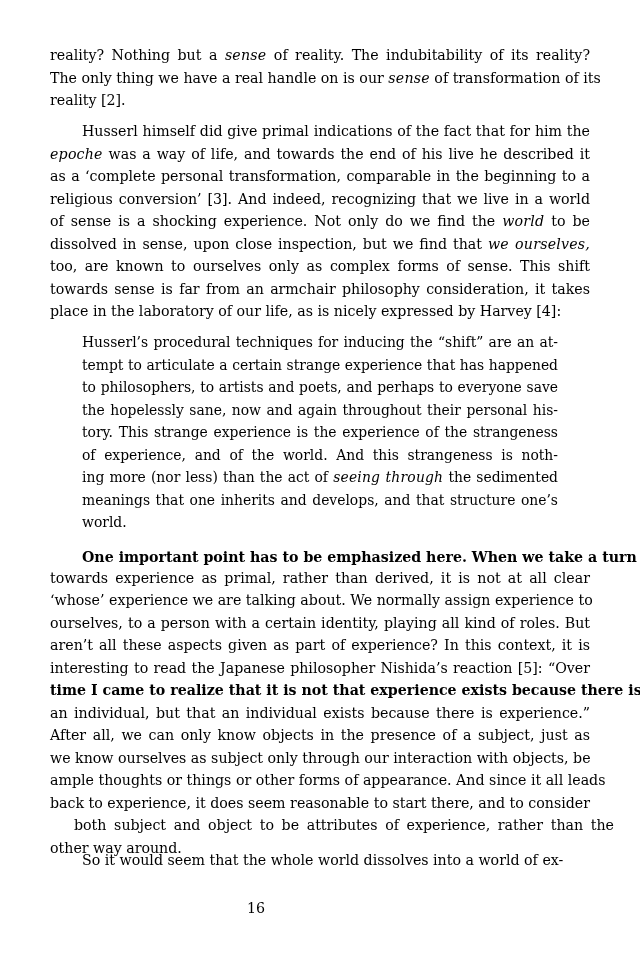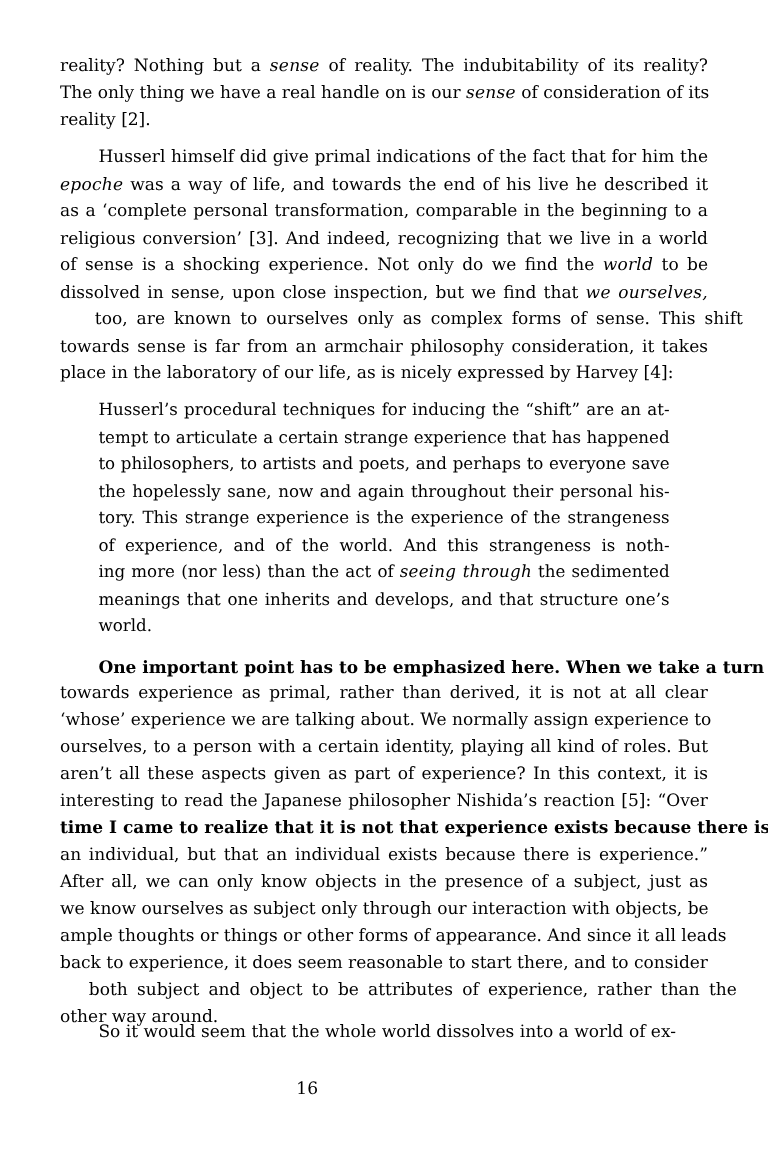--- a/index.html
+++ b/index.html
@@ -27,31 +27,31 @@
       top: 899px; font-size: 14.2px; line-height: 18px;
     }
   </style>
 </head>
 <body>
 
 <div class="page" id="page">
   <div class="page-number">16</div>
 <div>
       <div class="line body-line" style="top: 46px;"><span>reality?  Nothing but a </span><em class="slant">sense</em><span> of reality.  The indubitability of its reality?</span></div>
-      <div class="line body-line" style="top: 68.5px;"><span>The only thing we have a real handle on is our </span><em class="slant">sense</em><span> of consideration of its</span></div>
+      <div class="line body-line" style="top: 68.5px;"><span>The only thing we have a real handle on is our </span><em class="slant">sense</em><span> of transformation of its</span></div>
       <div class="line body-line last" style="top: 91px;"><span>reality [2].</span></div>
     </div>
     <div>
       <div class="line body-line indent" style="top: 122px;"><span>Husserl himself did give primal indications of the fact that for him the</span></div>
       <div class="line body-line" style="top: 144.5px;"><em class="slant">epoche</em><span> was a way of life, and towards the end of his live he described it</span></div>
       <div class="line body-line" style="top: 167px;"><span>as a ‘complete personal transformation, comparable in the beginning to a</span></div>
       <div class="line body-line" style="top: 189.5px;"><span>religious conversion’ [3].  And indeed, recognizing that we live in a world</span></div>
       <div class="line body-line" style="top: 212px;"><span>of sense is a shocking experience.  Not only do we find the </span><em class="slant">world</em><span> to be</span></div>
       <div class="line body-line" style="top: 234.5px;"><span>dissolved in sense, upon close inspection, but we find that </span><em class="slant">we ourselves,</em></div>
-      <div class="line body-line" style="top: 257px; margin-left: 29px;"><span>too, are known to ourselves only as complex forms of sense.  This shift</span></div>
+      <div class="line body-line" style="top: 257px;"><span>too, are known to ourselves only as complex forms of sense.  This shift</span></div>
       <div class="line body-line" style="top: 279.5px;"><span>towards sense is far from an armchair philosophy consideration, it takes</span></div>
       <div class="line body-line last" style="top: 302px;"><span>place in the laboratory of our life, as is nicely expressed by Harvey [4]:</span></div>
     </div>
     <div>
       <div class="line quote-line" style="top: 333px;"><span>Husserl’s procedural techniques for inducing the “shift” are an at-</span></div>
       <div class="line quote-line" style="top: 355.5px;"><span>tempt to articulate a certain strange experience that has happened</span></div>
       <div class="line quote-line" style="top: 378px;"><span>to philosophers, to artists and poets, and perhaps to everyone save</span></div>
       <div class="line quote-line" style="top: 400.5px;"><span>the hopelessly sane, now and again throughout their personal his-</span></div>
       <div class="line quote-line" style="top: 423px;"><span>tory.  This strange experience is the experience of the strangeness</span></div>
       <div class="line quote-line" style="top: 445.5px;"><span>of experience, and of the world.  And this strangeness is noth-</span></div>

